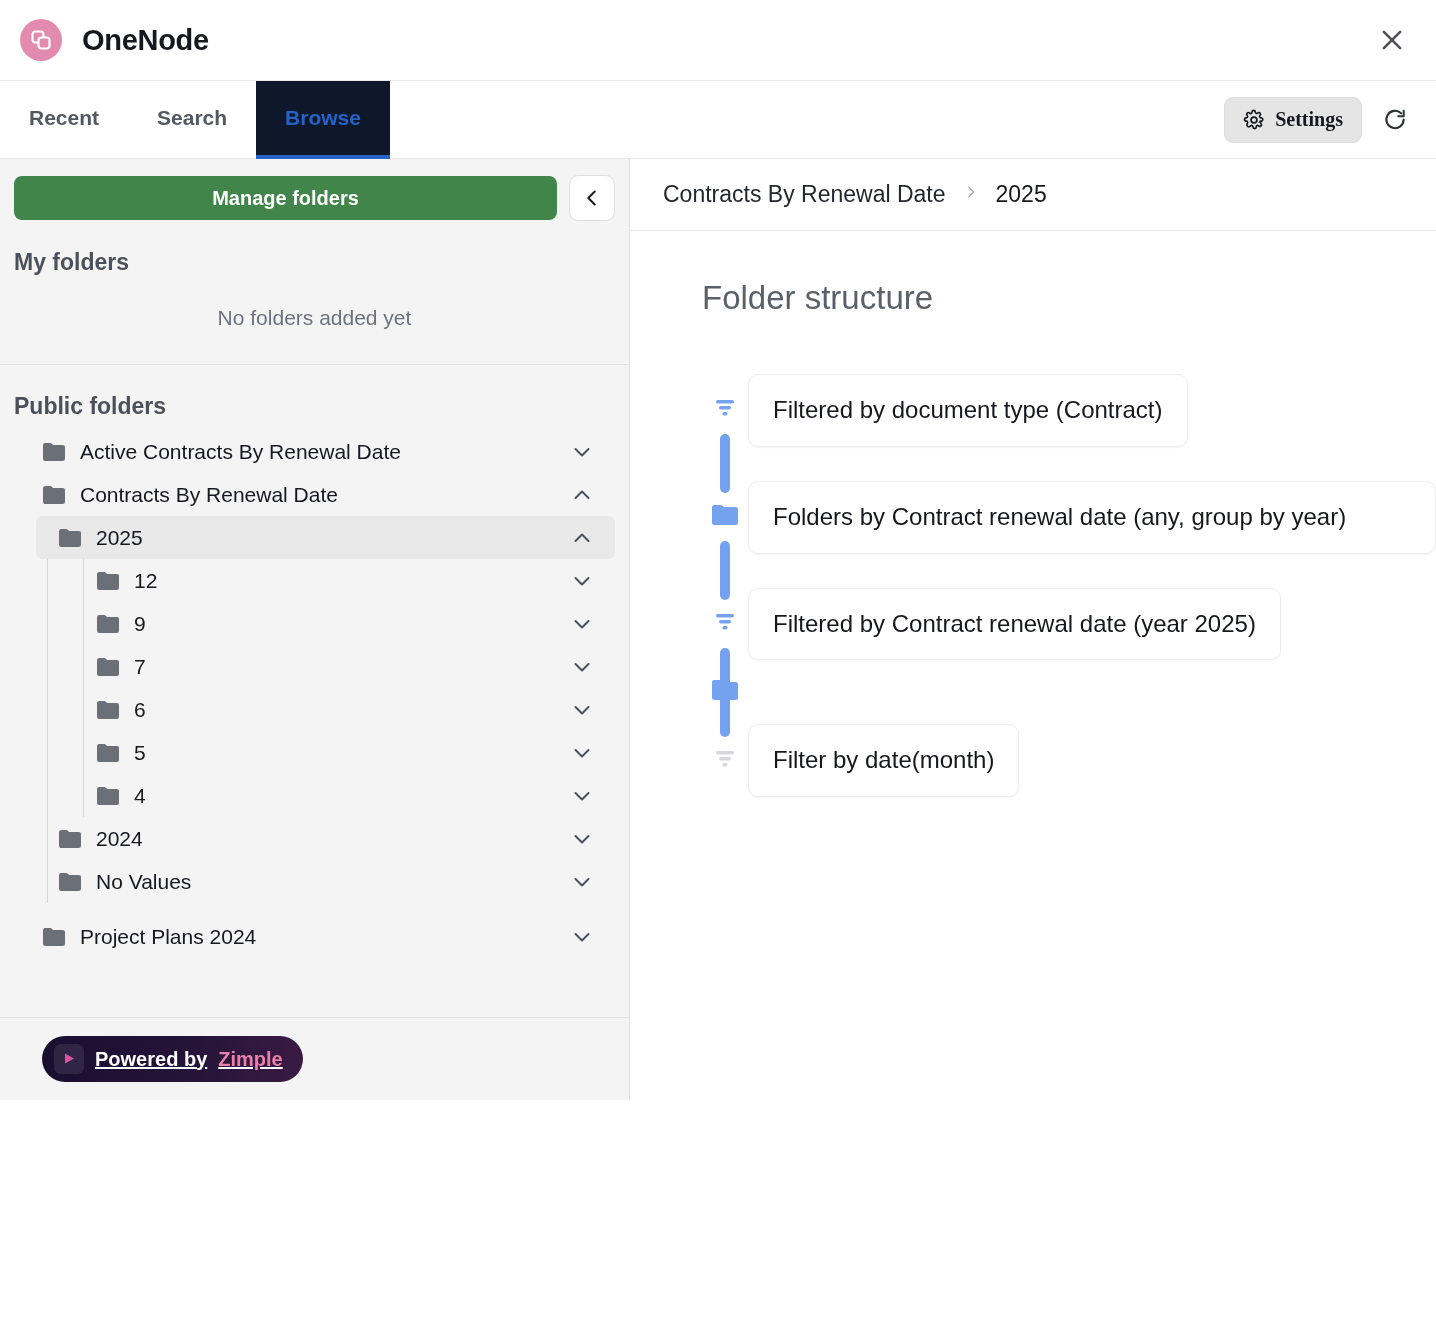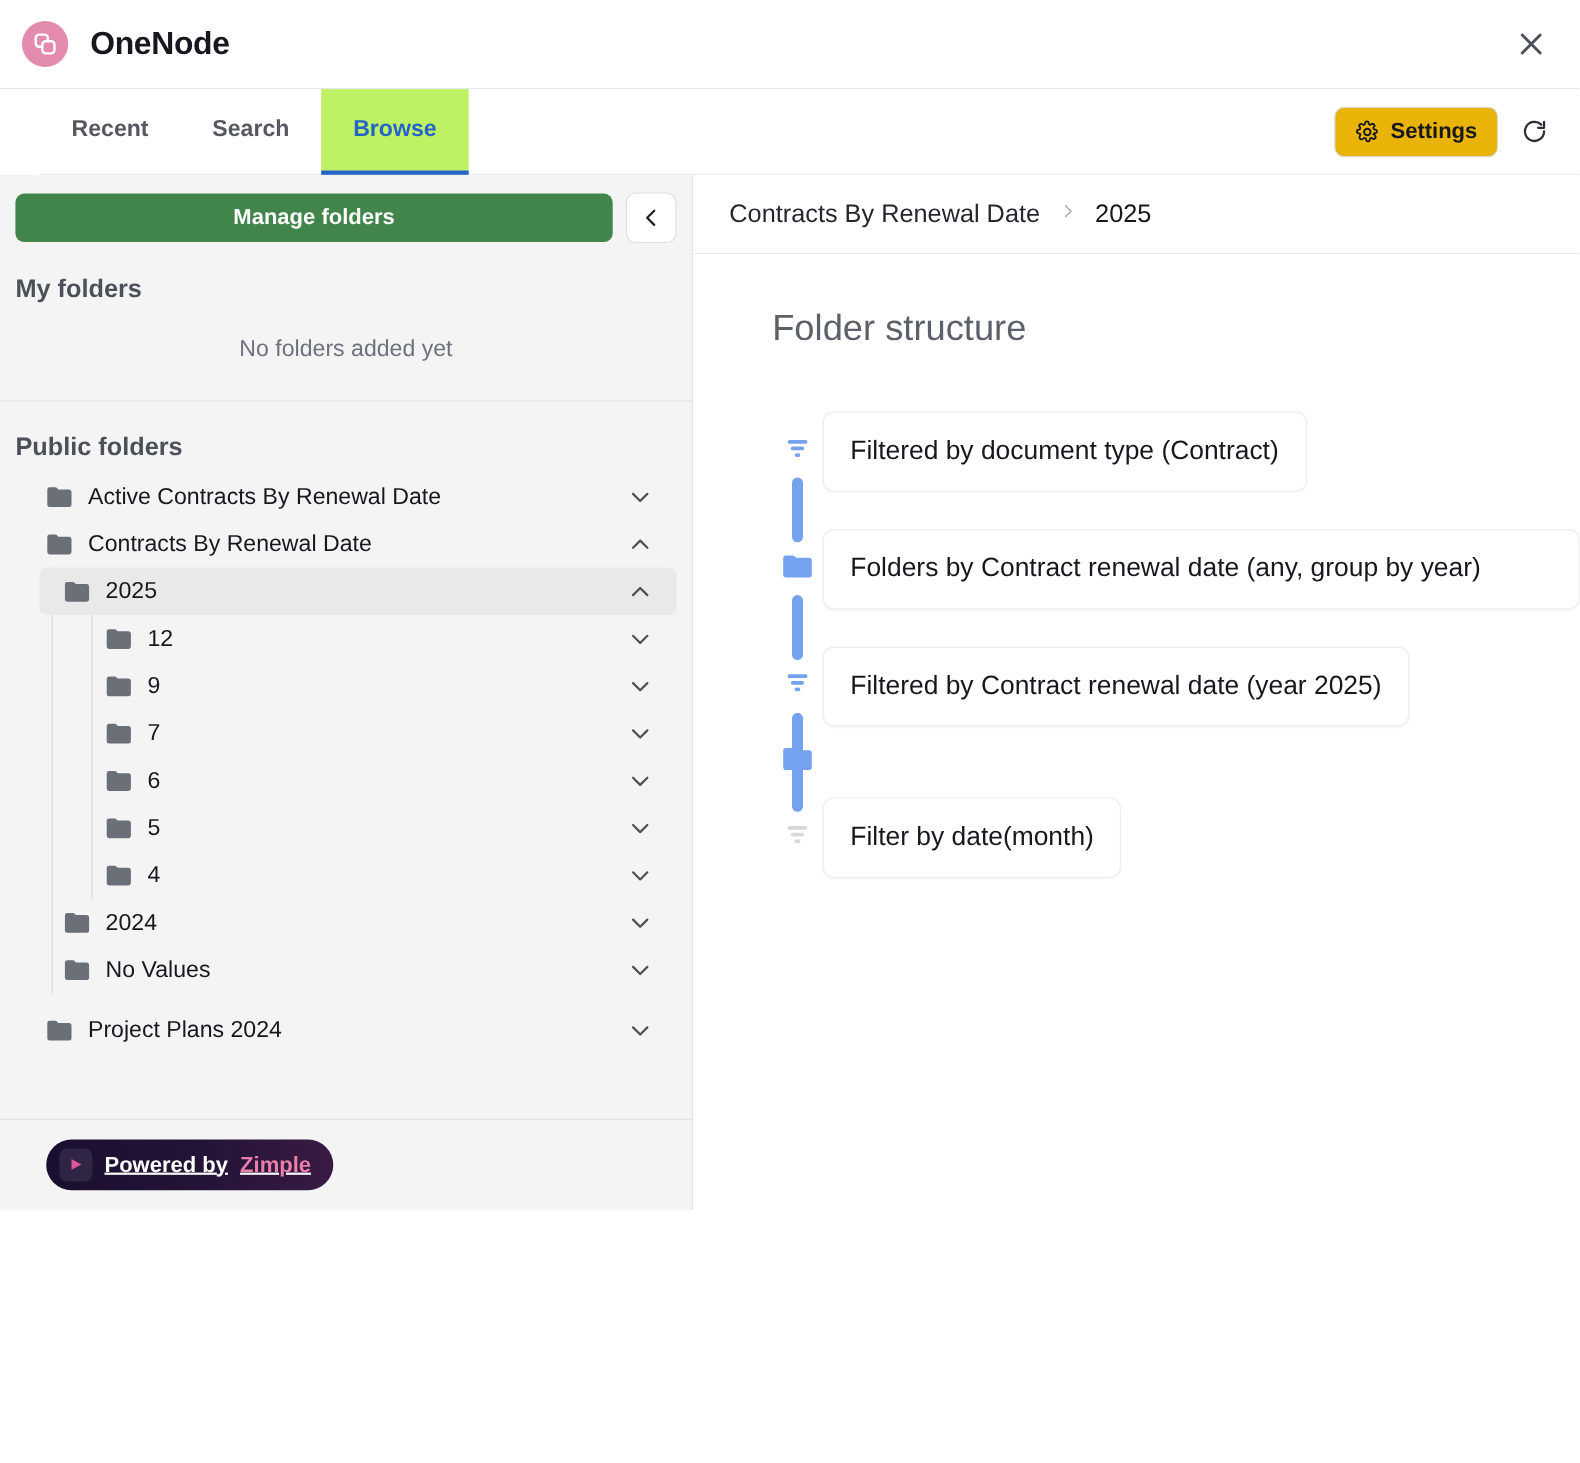--- a/index.html
+++ b/index.html
@@ -37,47 +37,46 @@
     cursor: pointer; background: none; border: none; color:#4b5059;
   }
 
   
   .tabbar {
     height: 78px; flex: 0 0 78px;
     display: flex; align-items: stretch;
     border-bottom: 1px solid #e8e8ea;
     background: #fff;
     padding-left: 0;
-    margin-left: 36px;
   }
   .tabs { display: flex; align-items: stretch; }
   .tab {
     display: flex; align-items: center; justify-content: center;
     padding: 0 29px;
     font-size: 21px; font-weight: bold;
     color: #55585f;
     cursor: pointer;
     border-bottom: 4px solid transparent;
     background: transparent;
     margin-bottom: -1px;
   }
   .tab.active {
     color: #2563c9;
-    background: #bef264;
+    background: #0f172a;
     border-bottom: 4px solid #2563c9;
   }
   .tabbar-spacer { flex: 1 1 auto; }
   .tabbar-right { display: flex; align-items: center; gap: 16px; padding-right: 24px; }
   .settings-btn {
     display: flex; align-items: center; gap: 10px;
     height: 46px; padding: 0 18px;
     border: 1px solid #dcdde0; border-radius: 9px;
-    background: #eab308; cursor: pointer;
+    background: #e5e5e5; cursor: pointer;
     font-size: 20px; font-weight: bold; color: #16181d;
-    font-family: Liberation Sans, sans-serif;
+    font-family: Liberation Serif, serif;
   }
   .refresh-btn {
     width: 34px; height: 34px; display:flex; align-items:center; justify-content:center;
     background:none; border:none; cursor:pointer; color:#2b2f36;
   }
 
   
   .body { flex: 1 1 auto; display: flex; min-height: 0; }
 
   

